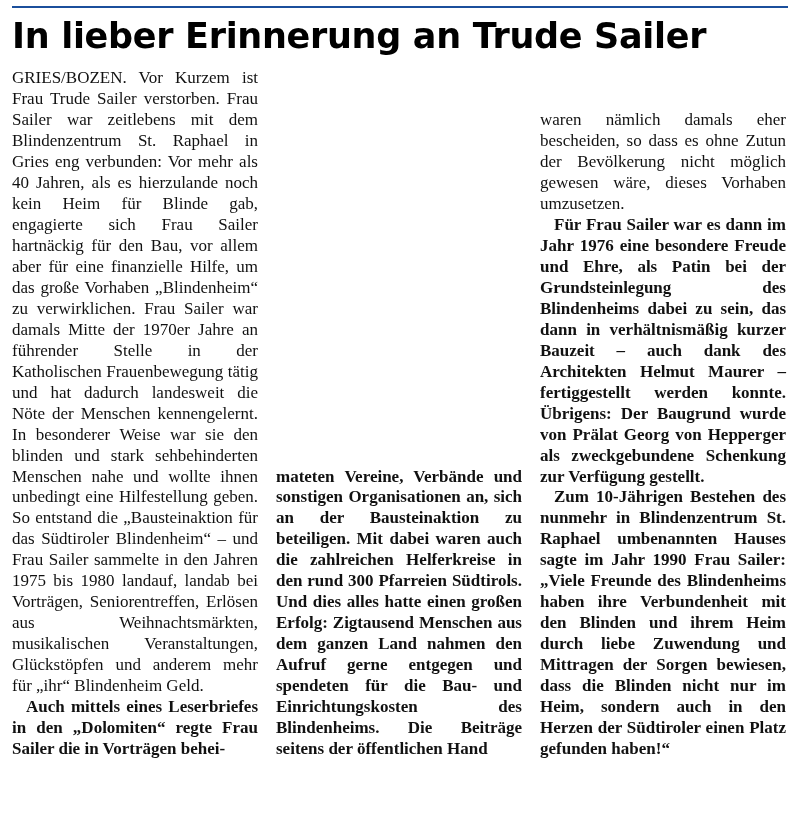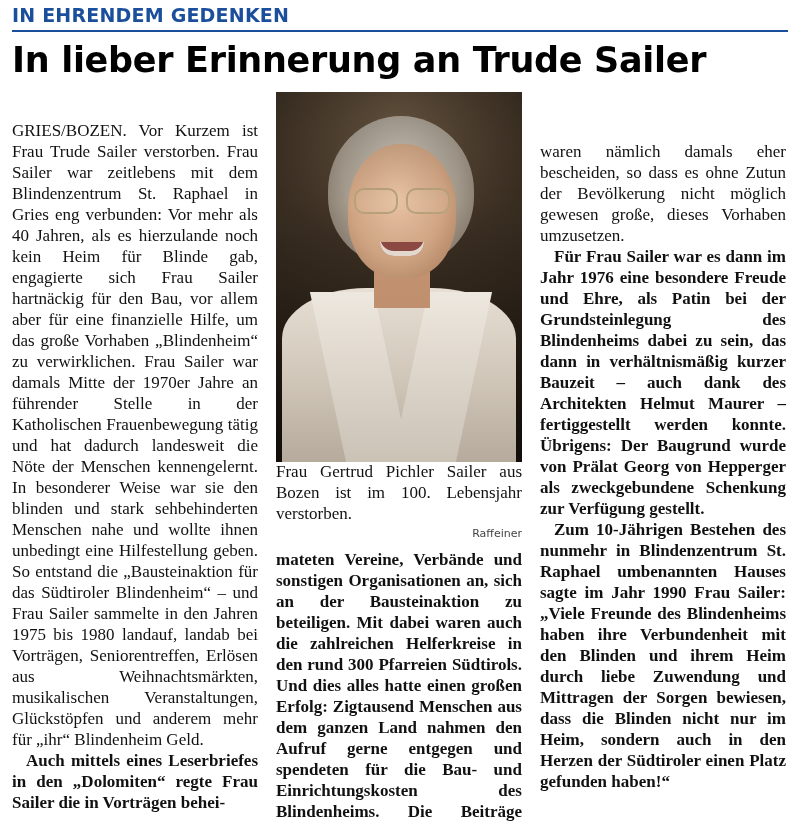--- a/index.html
+++ b/index.html
@@ -51,21 +51,21 @@
     line-height: 1.08;
     color: #000000;
     letter-spacing: -0.3px;
   }
 
   
   .columns {
     margin: 3px 12px;
     display: flex;
     gap: 18px;
-    align-items: center;
+    align-items: flex-end;
   }
   .col {
     width: 246px;
     flex: 0 0 246px;
   }
   .col p {
     margin: 0;
     text-align: justify;
     text-justify: inter-word;
     font-size: 17px;
@@ -181,53 +181,36 @@
     margin-top: 2px;
     font-weight: bold;
   }
 </style>
 </head>
 <body>
 
 <div class="page">
 
   <div class="kicker-wrap">
-    <div class="kicker">IN EHRENDEM GEDENKEN</div>
     <hr class="kicker-rule">
   </div>
 
   <h1 class="headline">In lieber Erinnerung an Trude Sailer</h1>
 
   <div class="columns">
 
     <div class="col">
       <p>GRIES/BOZEN. Vor Kurzem ist Frau Trude Sailer verstorben. Frau Sailer war zeitlebens mit dem Blindenzentrum St. Raphael in Gries eng verbunden: Vor mehr als 40 Jahren, als es hierzulande noch kein Heim für Blinde gab, engagierte sich Frau Sailer hartnäckig für den Bau, vor allem aber für eine finanzielle Hilfe, um das große Vorhaben „Blindenheim“ zu verwirklichen. Frau Sailer war damals Mitte der 1970er Jahre an führender Stelle in der Katholischen Frauenbewegung tätig und hat dadurch landesweit die Nöte der Menschen kennengelernt. In besonderer Weise war sie den blinden und stark sehbehinderten Menschen nahe und wollte ihnen unbedingt eine Hilfestellung geben. So entstand die „Bausteinaktion für das Südtiroler Blindenheim“ – und Frau Sailer sammelte in den Jahren 1975 bis 1980 landauf, landab bei Vorträgen, Seniorentreffen, Erlösen aus Weihnachtsmärkten, musikalischen Veranstaltungen, Glückstöpfen und anderem mehr für „ihr“ Blindenheim Geld.</p>
       <p>Auch mittels eines Leserbriefes in den „Dolomiten“ regte Frau Sailer die in Vorträgen behei-</p>
     </div>
 
     <div class="col">
-      <div class="photo-block">
-        <div class="photo">
-          <div class="bg"></div>
-          <div class="jacket"></div>
-          <div class="lapel-l"></div>
-          <div class="lapel-r"></div>
-          <div class="neck"></div>
-          <div class="hair"></div>
-          <div class="face"></div>
-          <div class="glasses"></div>
-          <div class="mouth"></div>
-          <div class="shadow"></div>
-        </div>
-        <p class="caption">Frau Gertrud Pichler Sailer aus Bozen ist im 100. Lebensjahr verstorben.</p>
-        <div class="credit">Raffeiner</div>
-      </div>
       <p class="after-caption">mateten Vereine, Verbände und sonstigen Organisationen an, sich an der Bausteinaktion zu beteiligen. Mit dabei waren auch die zahlreichen Helferkreise in den rund 300 Pfarreien Südtirols. Und dies alles hatte einen großen Erfolg: Zigtausend Menschen aus dem ganzen Land nahmen den Aufruf gerne entgegen und spendeten für die Bau- und Einrichtungskosten des Blindenheims. Die Beiträge seitens der öffentlichen Hand</p>
     </div>
 
     <div class="col">
-      <p>waren nämlich damals eher bescheiden, so dass es ohne Zutun der Bevölkerung nicht möglich gewesen große, dieses Vorhaben umzusetzen.</p>
+      <p>waren nämlich damals eher bescheiden, so dass es ohne Zutun der Bevölkerung nicht möglich gewesen wäre, dieses Vorhaben umzusetzen.</p>
       <p>Für Frau Sailer war es dann im Jahr 1976 eine besondere Freude und Ehre, als Patin bei der Grundsteinlegung des Blindenheims dabei zu sein, das dann in verhältnismäßig kurzer Bauzeit – auch dank des Architekten Helmut Maurer – fertiggestellt werden konnte. Übrigens: Der Baugrund wurde von Prälat Georg von Hepperger als zweckgebundene Schenkung zur Verfügung gestellt.</p>
       <p>Zum 10-Jährigen Bestehen des nunmehr in Blindenzentrum St. Raphael umbenannten Hauses sagte im Jahr 1990 Frau Sailer: „Viele Freunde des Blindenheims haben ihre Verbundenheit mit den Blinden und ihrem Heim durch liebe Zuwendung und Mittragen der Sorgen bewiesen, dass die Blinden nicht nur im Heim, sondern auch in den Herzen der Südtiroler einen Platz gefunden haben!“</p>
     </div>
 
   </div>
 </div>
 
 </body></html>

